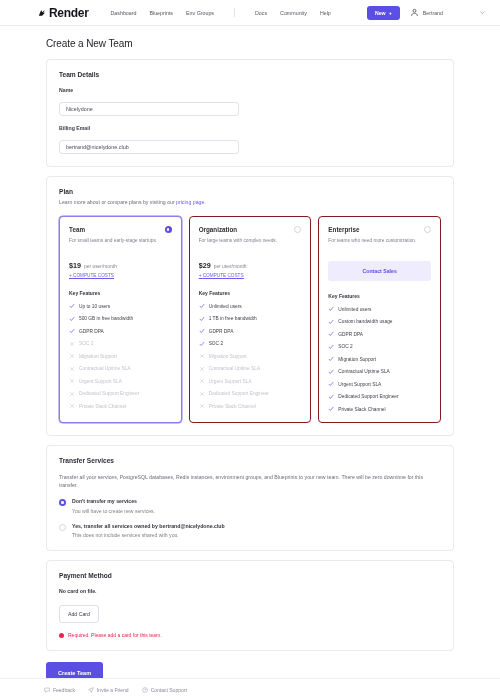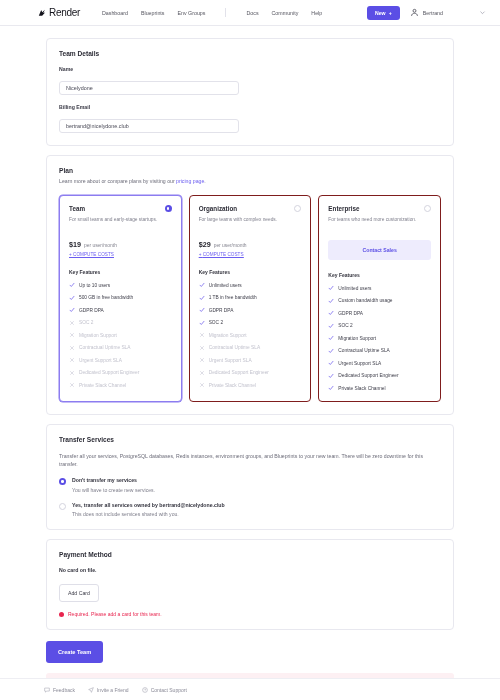--- a/index.html
+++ b/index.html
@@ -14,21 +14,21 @@
   .navbar {
     height: 26px;
     display: flex; align-items: center;
     padding: 0 14px 0 38px;
     border-bottom: 1px solid #e9e9ef;
     background: #fff;
   }
   .brand { display: flex; align-items: center; gap: 3px; margin-right: 22px; }
   .brand-mark { width: 8px; height: 8px; position: relative; }
   .brand-mark svg { display: block; }
-  .brand-name { font-size: 10px; font-weight: 400; letter-spacing: -0.3px; color: #14141c; }
+  .brand-name { font-size: 12px; font-weight: 700; letter-spacing: -0.3px; color: #14141c; }
   .nav-links { display: flex; align-items: center; gap: 13px; }
   .nav-link { font-size: 5.3px; color: #55555f; text-decoration: none; white-space: nowrap; }
   .nav-sep { width: 1px; height: 9px; background: #e2e2ea; margin: 0 7px; }
   .nav-right { margin-left: auto; display: flex; align-items: center; gap: 10px; }
   .btn-new {
     background: #5b4ee5; color: #fff;
     font-size: 5.2px; font-weight: 600;
     padding: 4px 8px; border-radius: 3px; border: none;
     display: flex; align-items: center; gap: 3px;
     cursor: pointer;
@@ -200,20 +200,21 @@
     <span class="caret">
       <svg width="7" height="7" viewBox="0 0 12 12" fill="none" stroke="#9a9aa8" stroke-width="1.2">
           <path d="M2.5 4.5 L6 8 L9.5 4.5"></path>
         </svg>
     </span>
   </div>
 </div>
 
 <div class="page">
 
+  <div class="page-title">Create a New Team</div>
 
   
   <div class="card">
     <div class="card-title">Team Details</div>
     <div class="field">
       <label class="field-label">Name</label>
       <input class="field-input" value="Nicelydone" style="">
     </div>
     <div class="field">
       <label class="field-label">Billing Email</label>

